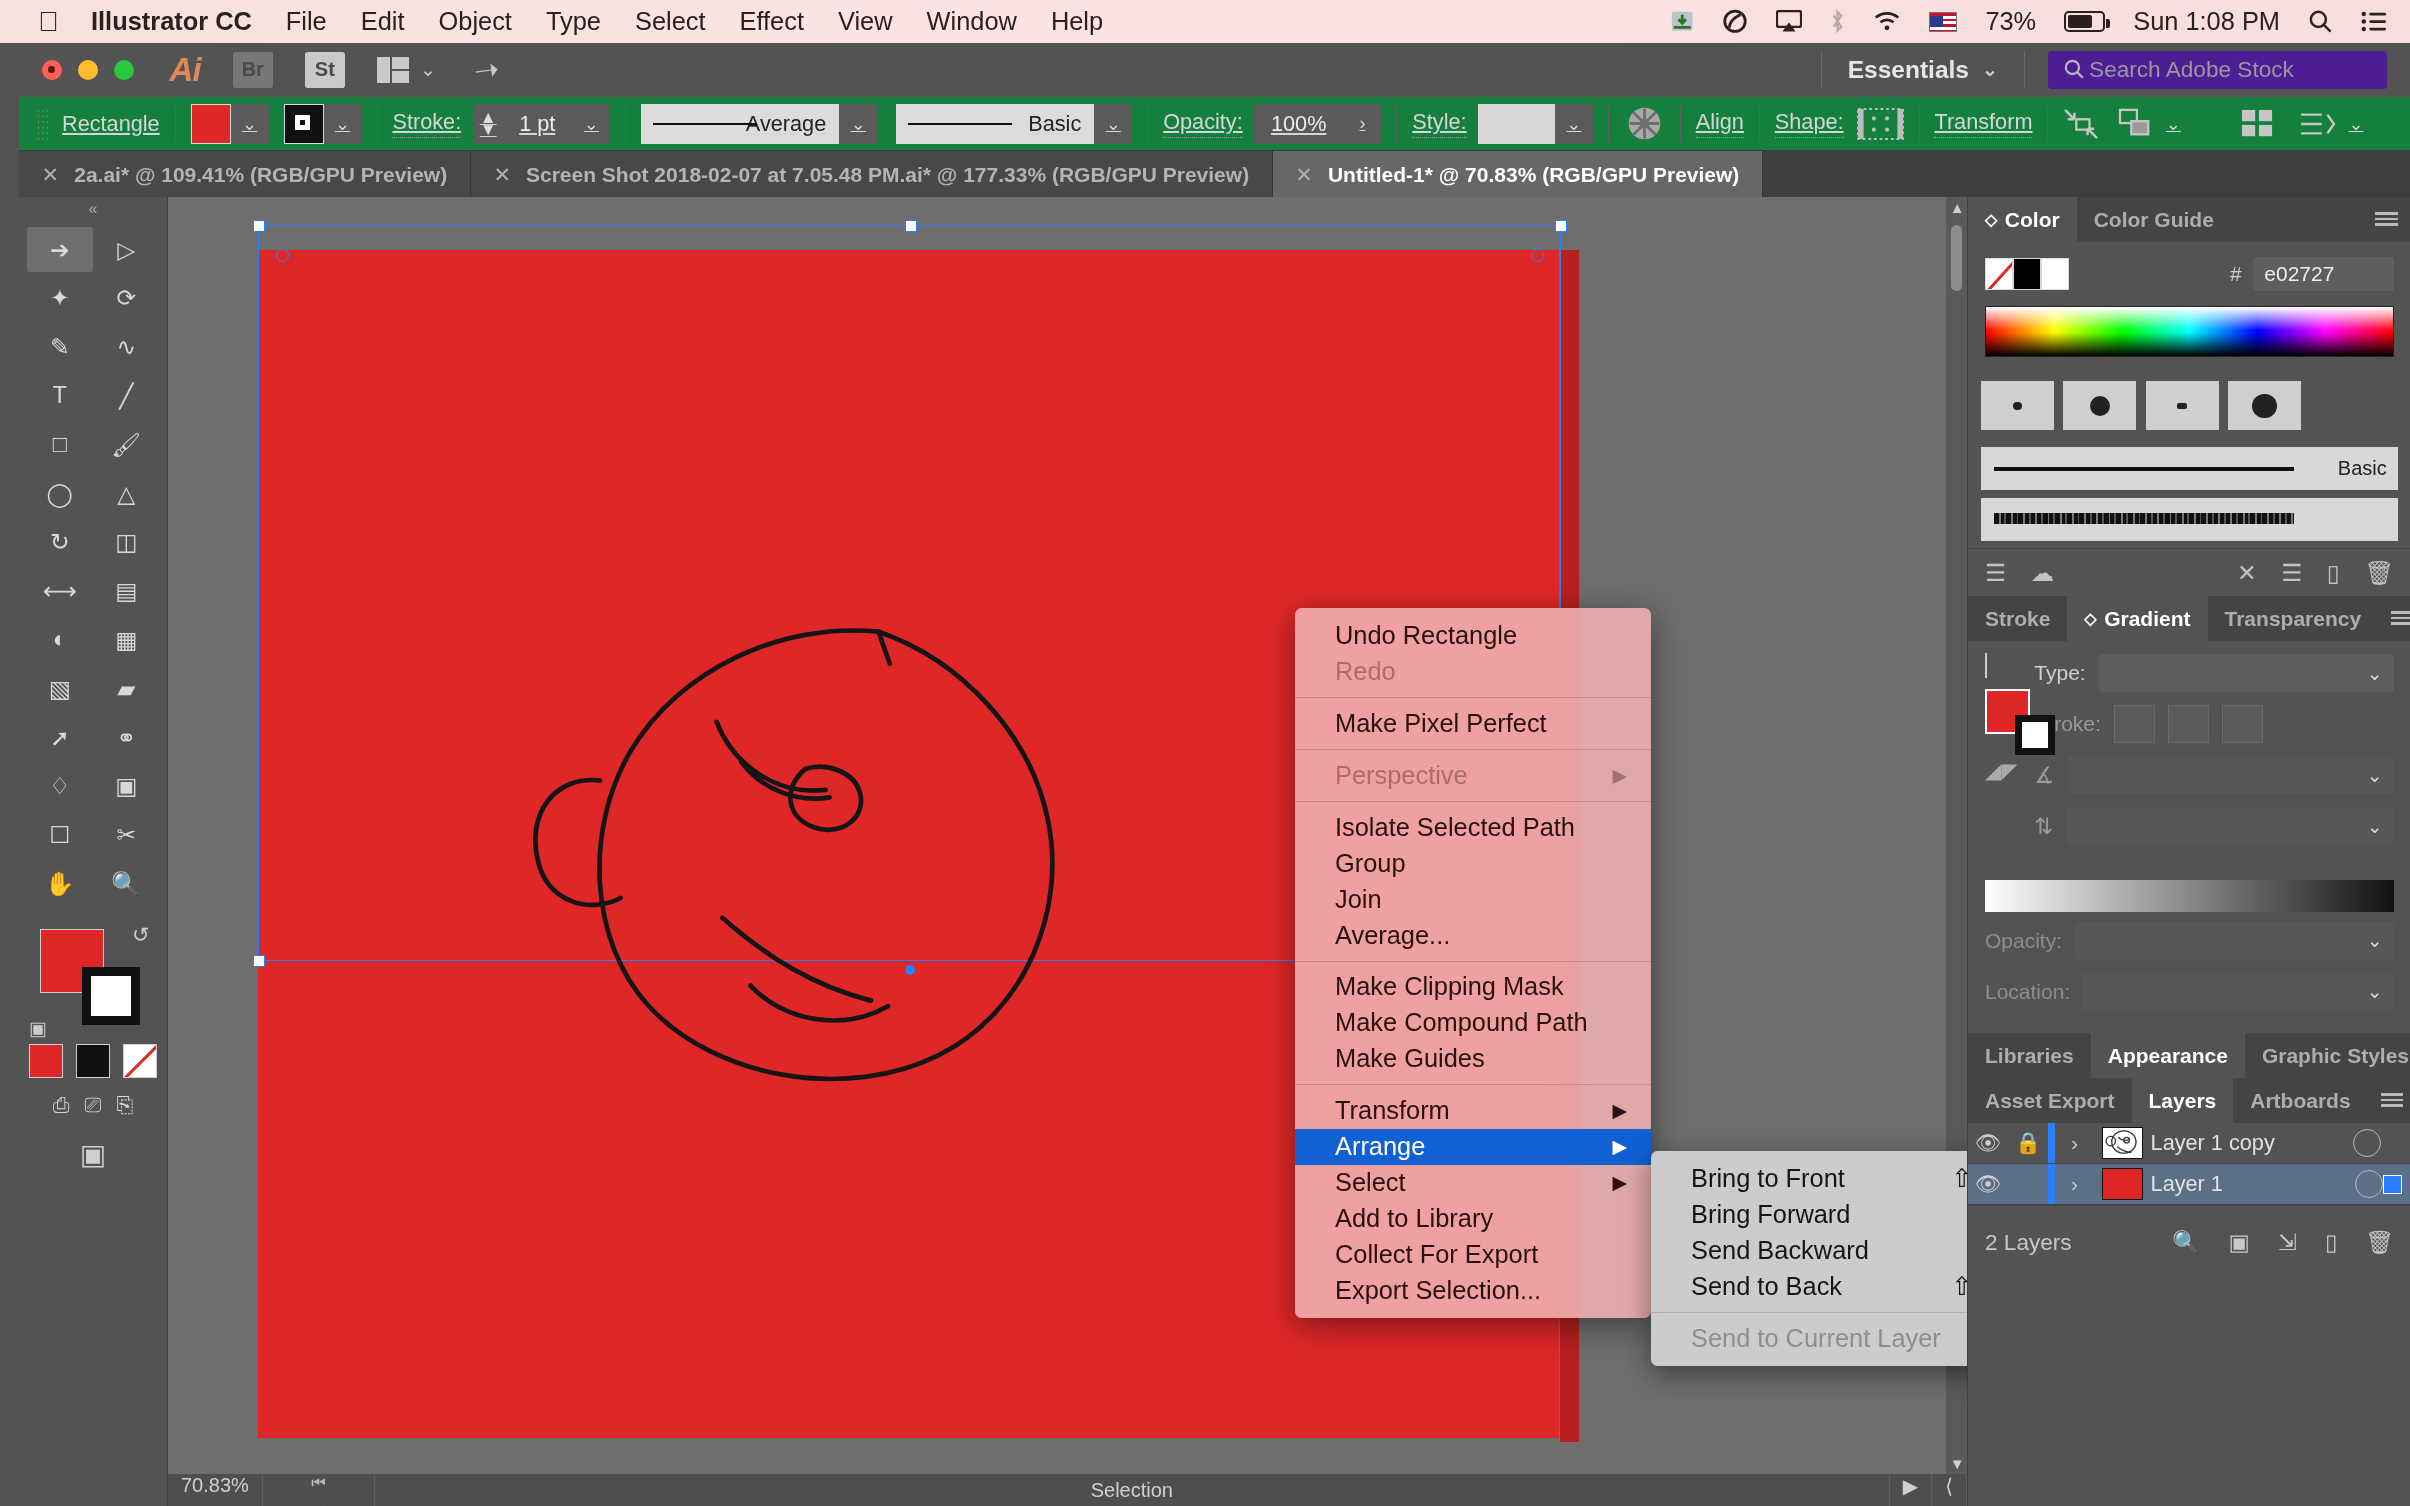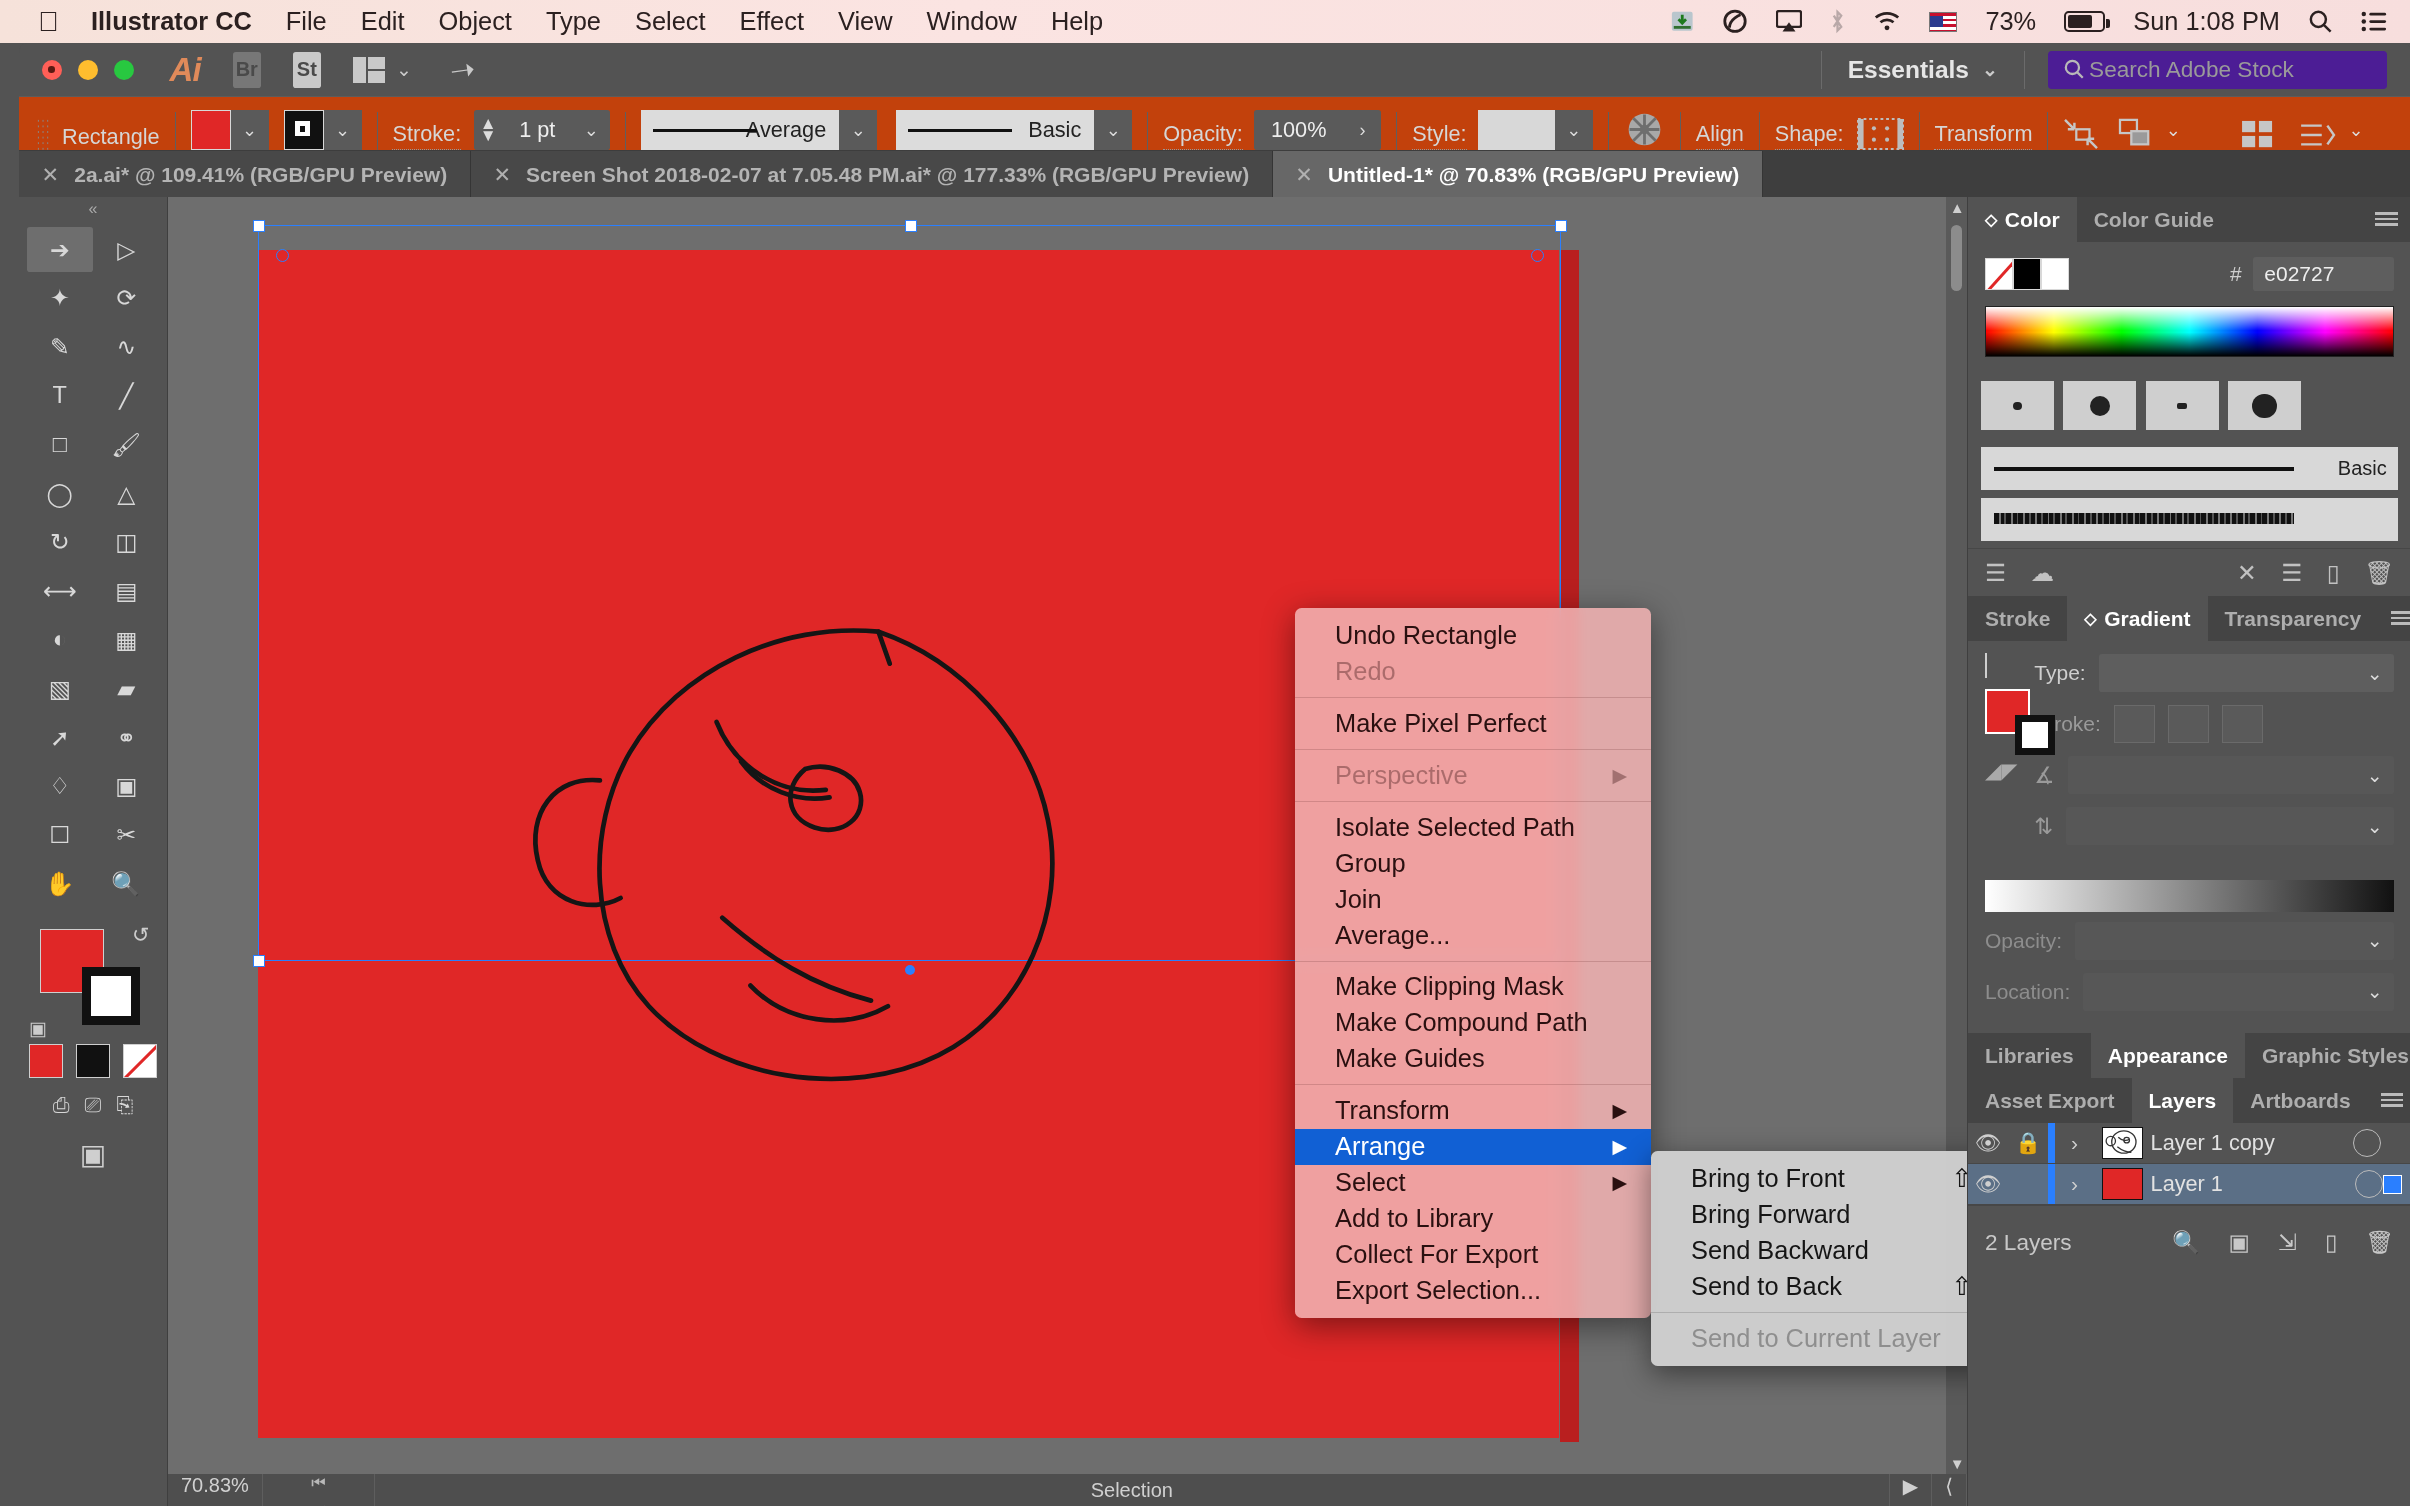--- a/index.html
+++ b/index.html
@@ -31,43 +31,43 @@
   
   #titlebar { height:53px; background:#535353; display:flex; align-items:center;
               position:relative; }
   .traffic { display:flex; gap:16px; margin-left:22.6px; }
   .tl { width:20px; height:20px; border-radius:50%; }
   .tl.r{background:#ff5f57;} .tl.y{background:#ffbd2e;} .tl.g{background:#28c840;}
   .tl.r:after{content:"";display:block;width:6.6px;height:6.6px;background:#5a1a12;
               border-radius:50%;margin:6.6px auto;}
   .ai-logo { margin-left:36px; color:#e08a5a; font-size:33px; font-weight:bold;
              font-style:italic; letter-spacing:-0.9px;}
-  .appbtn { margin-left:32px; width:28px; height:36px; background:#777; color:#4a4a4a;
+  .appbtn { margin-left:32px; width:40px; height:36px; background:#777; color:#4a4a4a;
             font-size:20px; font-weight:bold; display:flex; align-items:center;
             justify-content:center; border-radius:2.8px;}
   .appbtn.st{ background:#c9c9c9; color:#4a4a4a;}
   .arrangebtn { margin-left:32px; display:flex; align-items:center; gap:11.3px;}
   .arrgrid { width:32px; height:26px; display:grid; grid-template-columns:13px 17px;
              grid-template-rows:12.2px 12.2px; gap:1.9px;}
   .arrgrid i{ background:#c9c9c9; display:block;}
   .arrgrid i:first-child{ grid-row:1/3;}
   .chev { color:#ccc; font-size:19px;}
   .rocket { margin-left:38px; color:#c9c9c9; font-size:30px; transform:rotate(-8deg);}
   .tb-right { margin-left:auto; display:flex; align-items:center; margin-right:24.5px; }
   .essentials { color:#e6e6e6; font-size:24.5px; font-weight:bold; display:flex;
                 align-items:center; gap:13px; padding:0 26px;
                 border-left:0.9px solid #6b6b6b; border-right:0.9px solid #6b6b6b; height:38px;}
   .stocksearch { margin-left:22.6px; width:339px; height:38px; background:#4c1d95;
                  border-radius:3.8px; display:flex; align-items:center; gap:4px;
                  padding:0 15px; color:#9a9a9a; font-size:22.6px;}
 
   
-  #ctrlbar { height:55px; background:#c2410c; display:flex; align-items:flex-end;
+  #ctrlbar { height:55px; background:#15803d; display:flex; align-items:center;
              border-top:0.9px solid #5c5c5c; border-bottom:0.9px solid #3d3d3d;
-             color:#d6d6d6; font-size:21.7px; position:relative;}
+             color:#d6d6d6; font-size:21.7px; position:relative;text-decoration:underline;}
   .grip{ width:13px; height:32px; margin:0 13px 0 17px;
          background-image:radial-gradient(#888 0.9px, transparent 0.9px);
          background-size:4.7px 5.6px;}
   .cb-sep{ width:0.9px; height:38px; background:#5f5f5f; margin:0 15px;}
   .cb-label{ white-space:nowrap; }
   .dotted{ border-bottom:1.9px dotted #9a9a9a; padding-bottom:1.9px;}
   .swatchbox{ display:flex; height:40px; }
   .sw{ width:40px; border:1.9px solid #d8d8d8;}
   .swdrop{ width:38px; background:#5a5a5a; display:flex; align-items:center;
            justify-content:center; color:#ddd; font-size:18px;}

